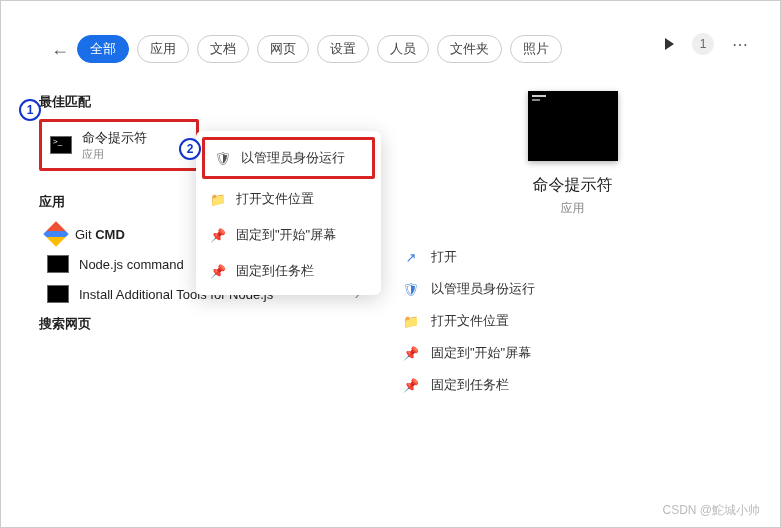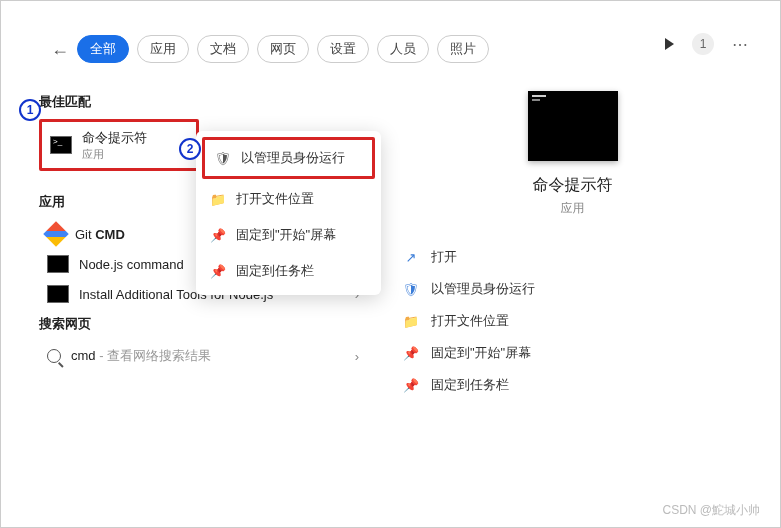--- a/index.html
+++ b/index.html
@@ -51,20 +51,21 @@
 
 <div class="back-arrow">←</div>
 
 <div class="topbar" style="margin-left:36px; margin-top:24px;">
   <span class="pill active">全部</span>
   <span class="pill">应用</span>
   <span class="pill">文档</span>
   <span class="pill">网页</span>
   <span class="pill">设置</span>
   <span class="pill">人员</span>
+  <span class="pill">文件夹</span>
   <span class="pill">照片</span>
 </div>
 
 <div class="top-right">
   <div class="play-tri"></div>
   <div class="num-badge">1</div>
   <div class="more-dots">⋯</div>
 </div>
 
 <div class="content">
@@ -95,25 +96,20 @@
     </div>
 
     <div class="result-row">
       <div class="node-icon"></div>
       <span class="label" style="max-width:200px;">Install Additional Tools for Node.js</span>
       <span class="chev">›</span>
     </div>
 
     <div class="sec-title" style="margin-top:6px;">搜索网页</div>
 
-    <div class="result-row">
-      <div class="search-icon"></div>
-      <span class="label"><span>cmd</span><span class="web-grey"> - 查看网络搜索结果</span></span>
-      <span class="chev">›</span>
-    </div>
   </div>
 
   <div class="right-col">
     <div class="preview-icon"></div>
     <div class="preview-title">命令提示符</div>
     <div class="preview-sub">应用</div>
 
     <div class="action-list">
       <div class="arow">
         <span class="aico">↗</span>

